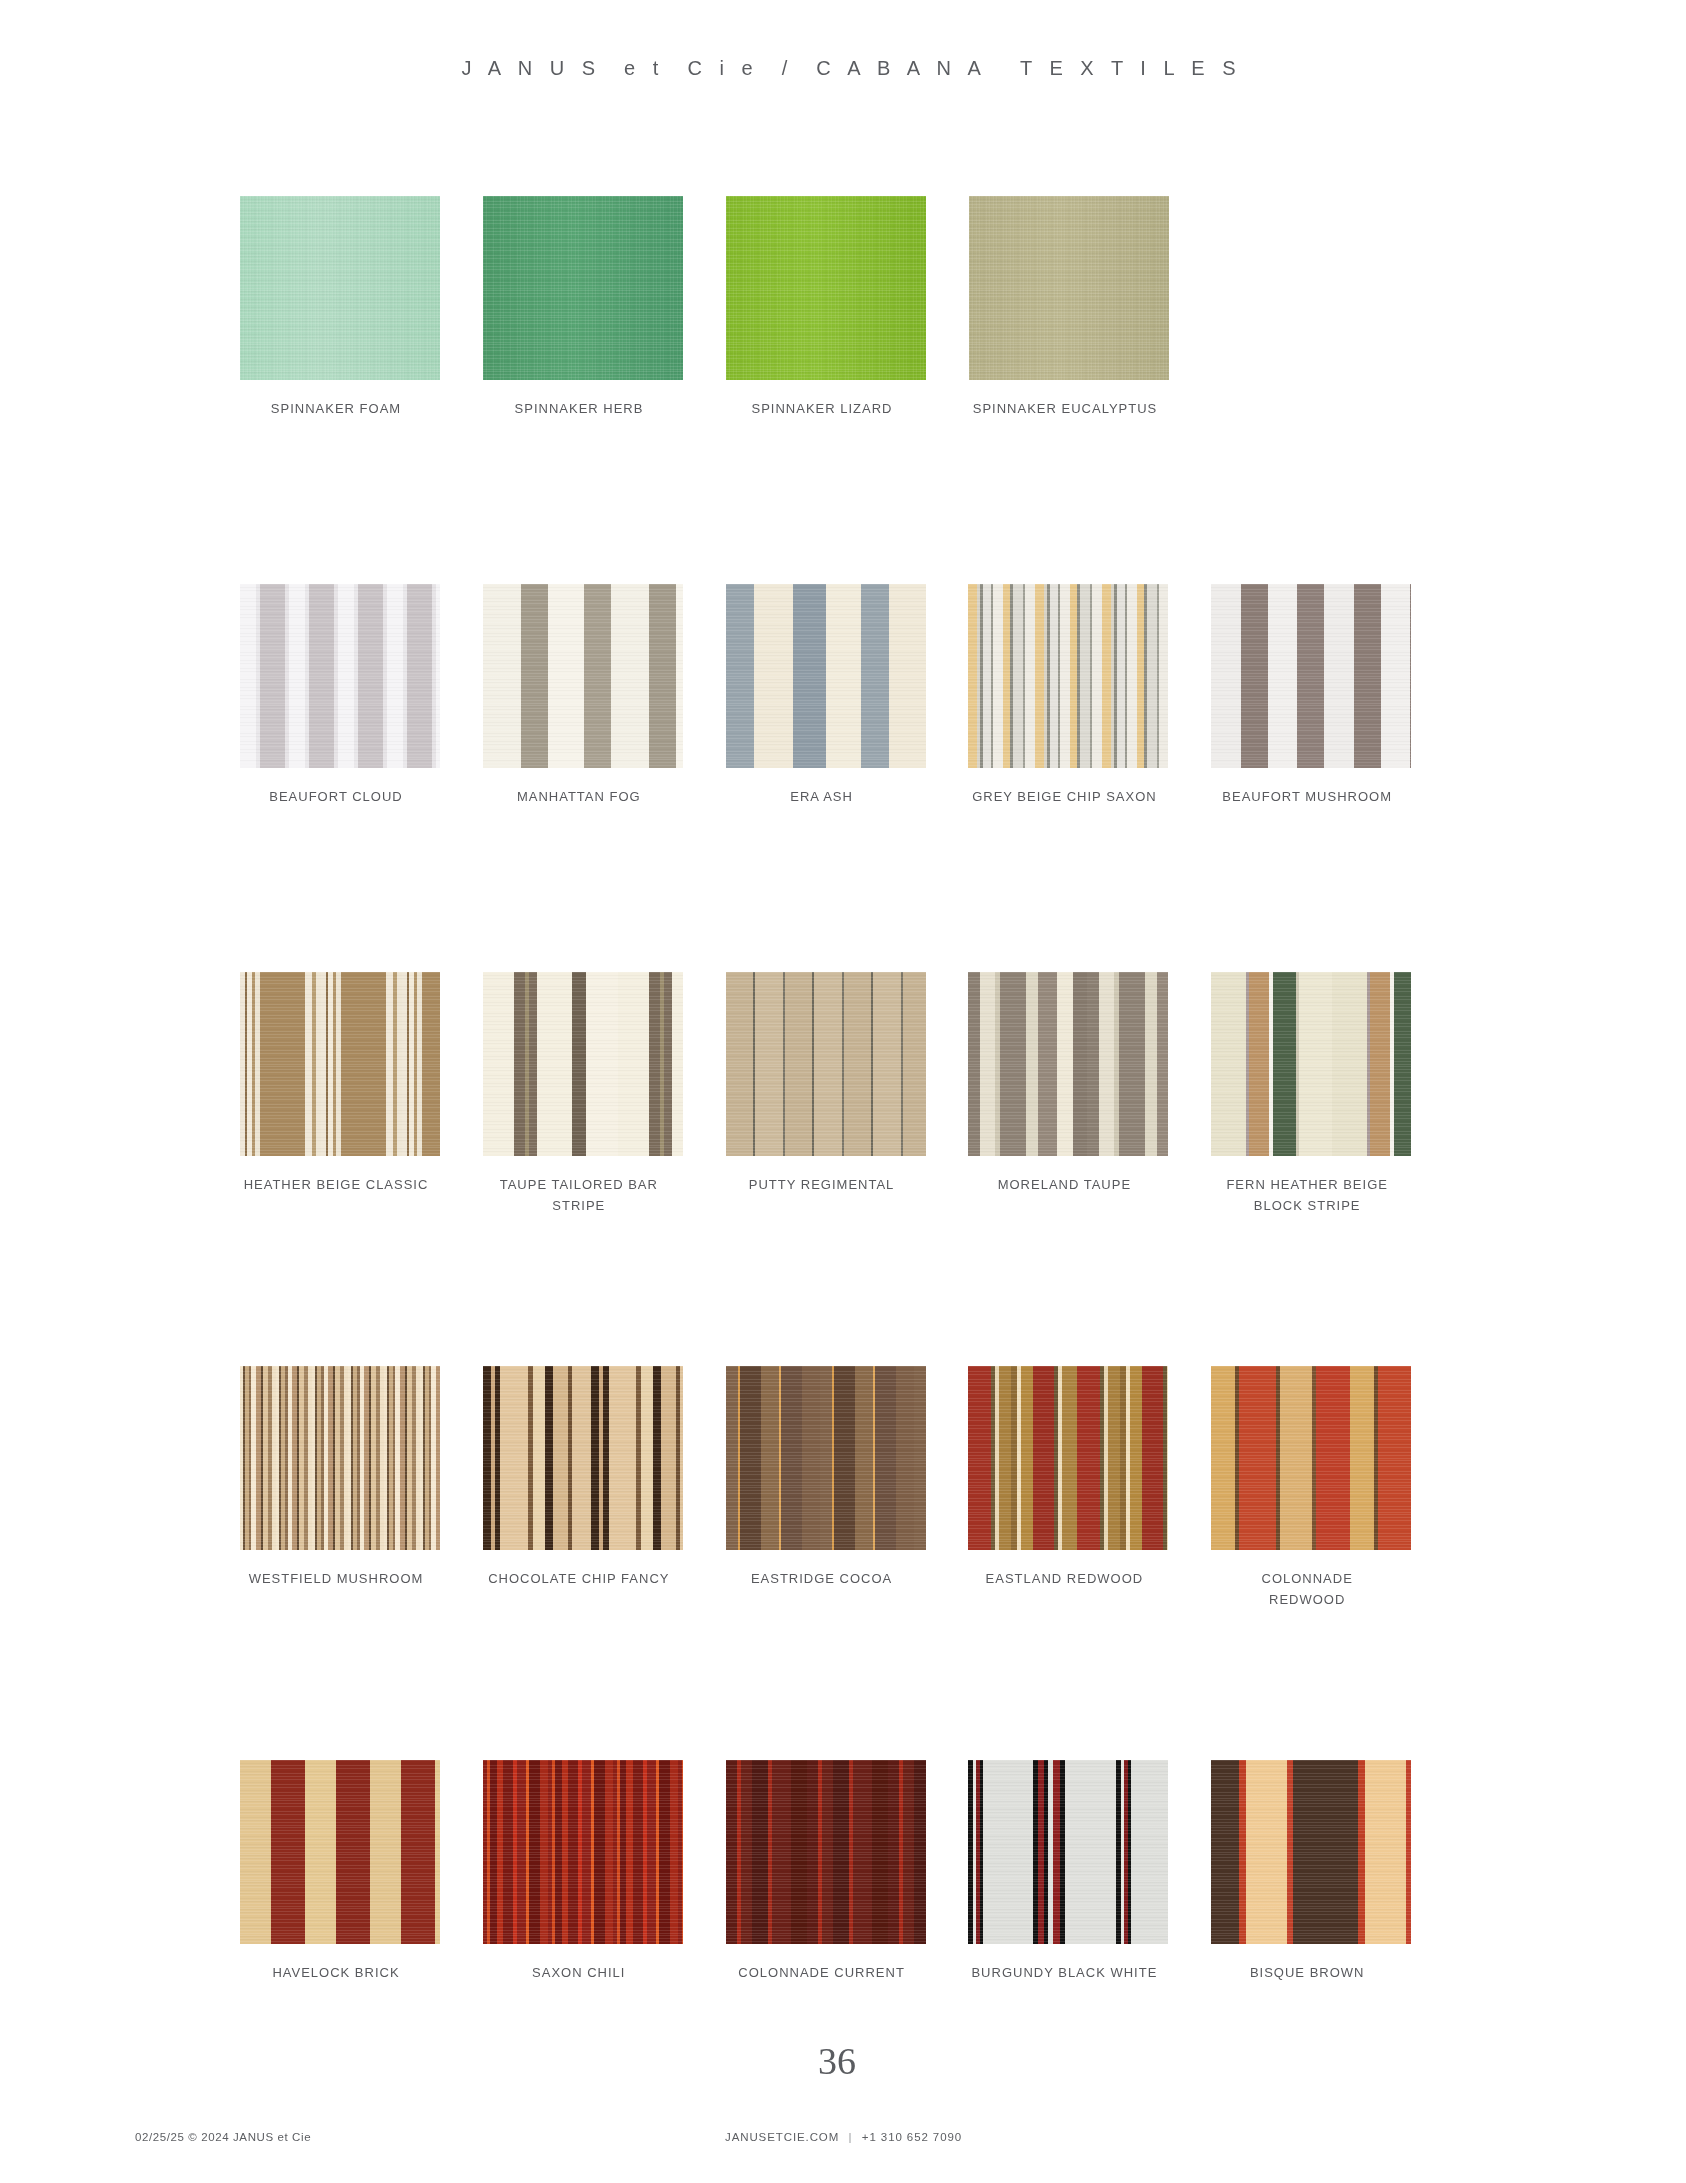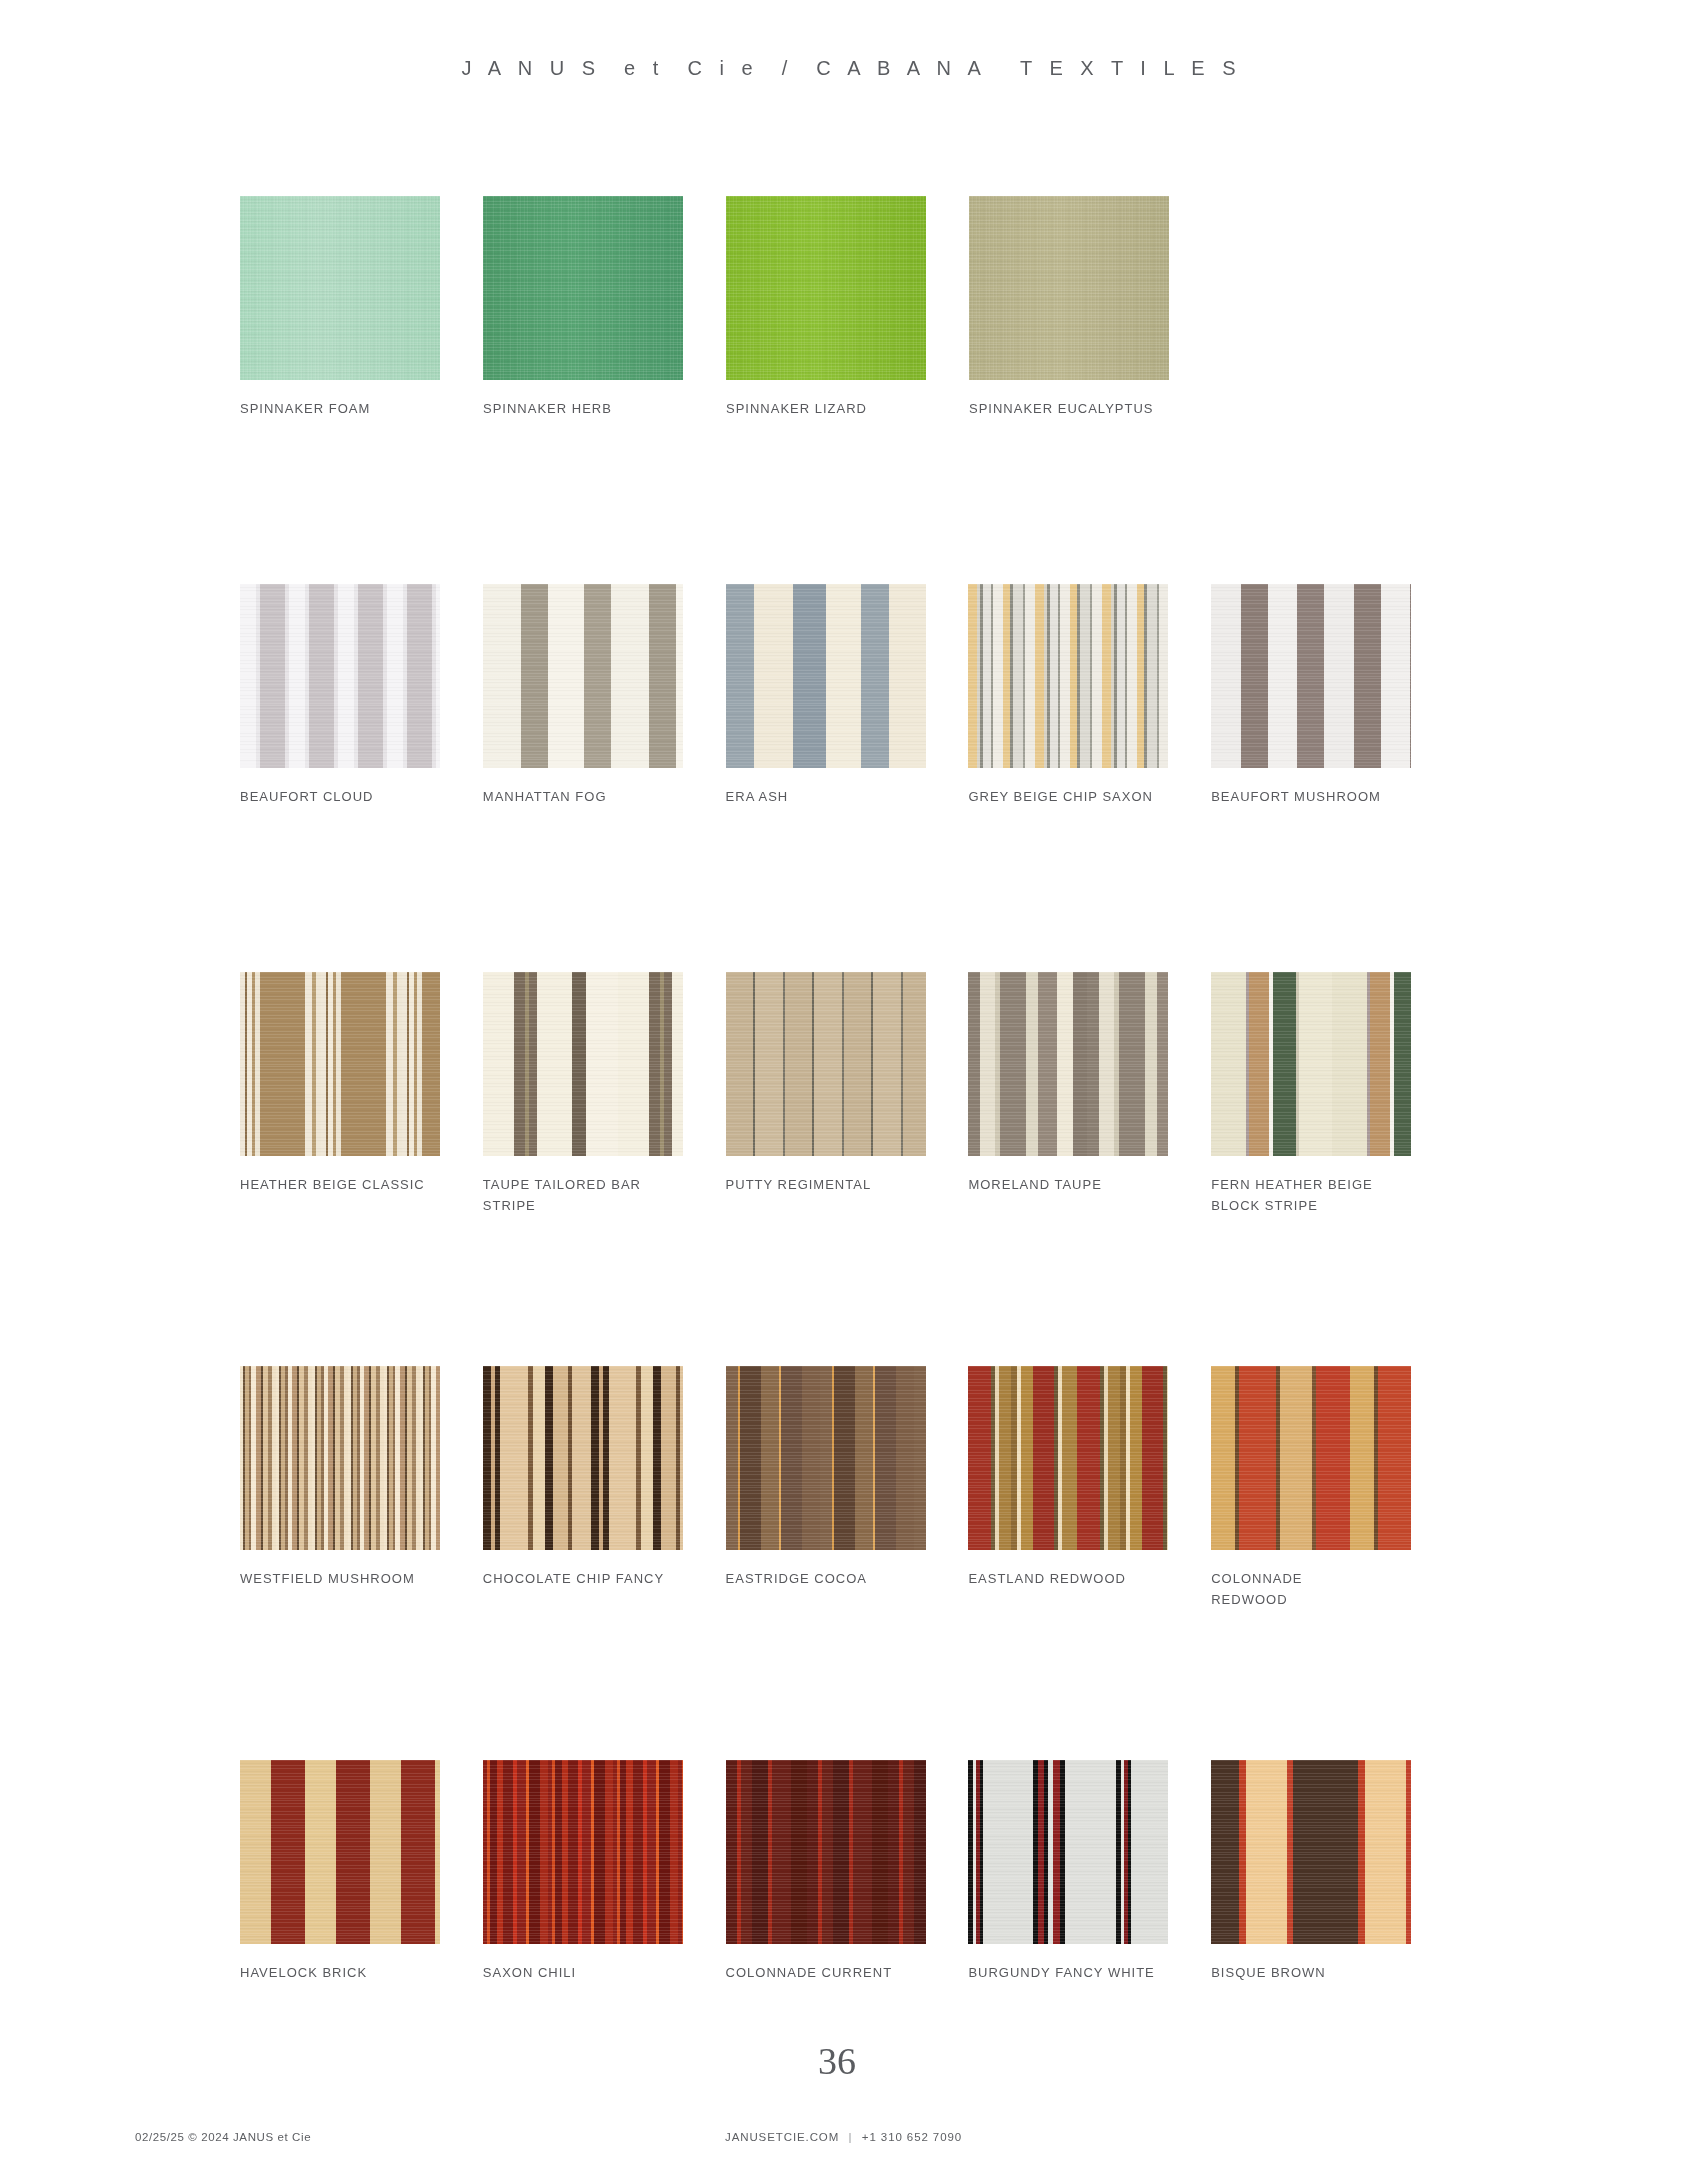--- a/index.html
+++ b/index.html
@@ -36,20 +36,21 @@
   
   .swatch-grid {
     position: absolute;
     top: 196px;
     left: 240px;
     width: 1214px;
   }
   .swatch-row {
     display: flex;
     width: 100%;
+    text-align: center;
   }
   .swatch-cell {
     width: 243px;
     box-sizing: border-box;
   }
   .swatch-tile {
     width: 200px;
     height: 184px;
     position: relative;
     overflow: hidden;
@@ -284,21 +285,21 @@
     <div class="swatch-cell">
       <div class="swatch-tile" style="background: repeating-linear-gradient(90deg, rgb(94, 28, 21) 0px, rgb(94, 28, 21) 10.8px, rgb(168, 42, 25) 10.8px, rgb(168, 42, 25) 15px, rgb(107, 33, 24) 15px, rgb(107, 33, 24) 26px, rgb(79, 26, 20) 26px, rgb(79, 26, 20) 42px, rgb(163, 42, 26) 42px, rgb(163, 42, 26) 46px, rgb(106, 32, 24) 46px, rgb(106, 32, 24) 65px, rgb(85, 25, 15) 65px, rgb(85, 25, 15) 81px);">
           <div class="weave"></div>
         </div>
       <div class="swatch-label">COLONNADE CURRENT</div>
     </div>
     <div class="swatch-cell">
       <div class="swatch-tile" style="background: repeating-linear-gradient(90deg, rgb(17, 17, 17) 0px, rgb(17, 17, 17) 5.4px, rgb(230, 230, 226) 5.4px, rgb(230, 230, 226) 8px, rgb(126, 26, 28) 8px, rgb(126, 26, 28) 12px, rgb(17, 17, 17) 12px, rgb(17, 17, 17) 15px, rgb(222, 223, 219) 15px, rgb(222, 223, 219) 65px, rgb(17, 17, 17) 65px, rgb(17, 17, 17) 70px, rgb(138, 31, 31) 70px, rgb(138, 31, 31) 76px, rgb(17, 17, 17) 76px, rgb(17, 17, 17) 80px, rgb(224, 225, 221) 80px, rgb(224, 225, 221) 85px, rgb(141, 30, 30) 85px, rgb(141, 30, 30) 92px, rgb(17, 17, 17) 92px, rgb(17, 17, 17) 97px, rgb(223, 224, 220) 97px, rgb(223, 224, 220) 148px);">
           <div class="weave"></div>
         </div>
-      <div class="swatch-label">BURGUNDY FANCY WHITE</div>
+      <div class="swatch-label">BURGUNDY BLACK WHITE</div>
     </div>
     <div class="swatch-cell">
       <div class="swatch-tile" style="background: repeating-linear-gradient(90deg, rgb(74, 51, 38) 0px, rgb(74, 51, 38) 28px, rgb(191, 63, 37) 28px, rgb(191, 63, 37) 35px, rgb(240, 203, 149) 35px, rgb(240, 203, 149) 76px, rgb(194, 65, 42) 76px, rgb(194, 65, 42) 82px, rgb(74, 51, 38) 82px, rgb(74, 51, 38) 119px);">
           <div class="weave"></div>
         </div>
       <div class="swatch-label">BISQUE BROWN</div>
     </div>
   </div>
 
 </div>

